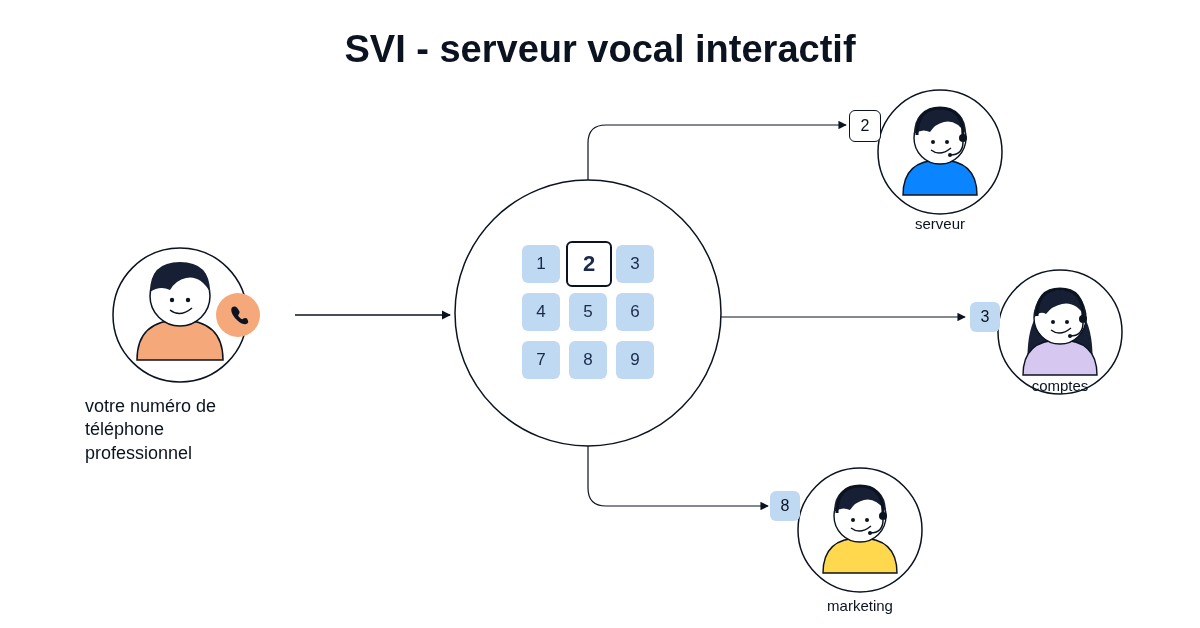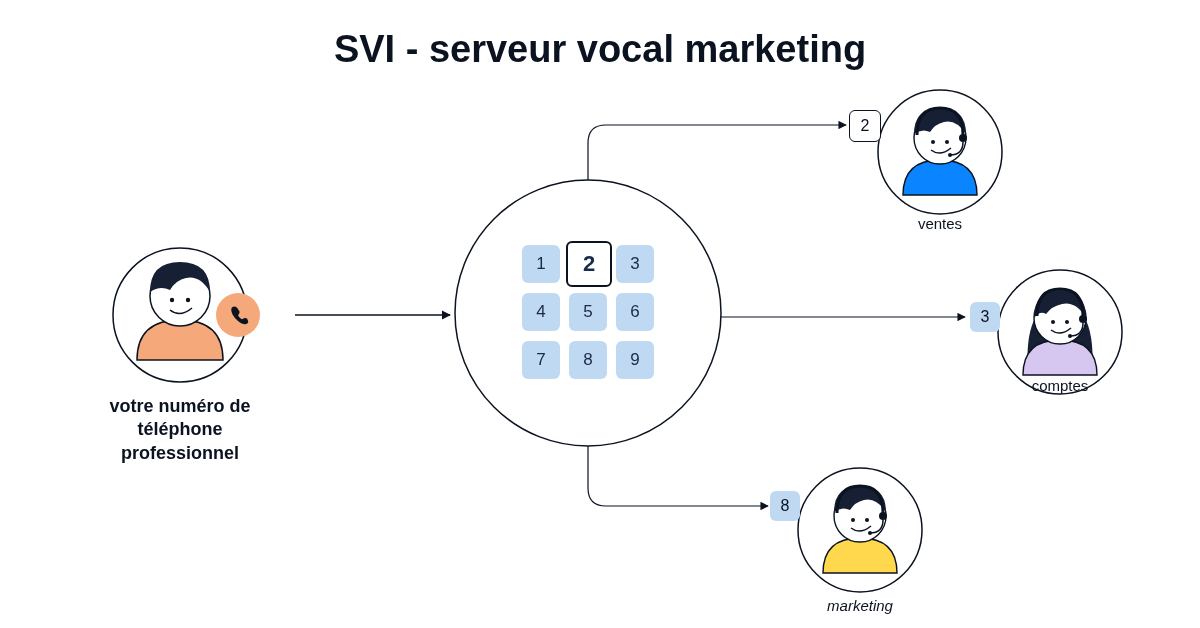--- a/index.html
+++ b/index.html
@@ -20,36 +20,36 @@
     text-align: center;
     font-size: 38px;
     font-weight: 700;
     color: #0b1320;
   }
   .caller-label {
     position: absolute;
     left: 85px;
     top: 395px;
     width: 190px;
-    text-align: center;
+    text-align: left;
     font-size: 18px;
-    font-weight: 700;
+    font-weight: 400;
     line-height: 1.3;
     color: #0b1320;
   }
   .agent-label {
     position: absolute;
     width: 140px;
     text-align: center;
     font-size: 15px;
     color: #0b1320;
   }
   .label-ventes   { left: 870px; top: 215px; }
   .label-comptes  { left: 990px; top: 377px; }
-  .label-marketing{ left: 790px; top: 597px; font-style: italic; }
+  .label-marketing{ left: 790px; top: 597px; }
 
   
   .key {
     position: absolute;
     width: 38px;
     height: 38px;
     border-radius: 6px;
     background: #bfd9f2;
     color: #1a2a4a;
     font-size: 17px;
@@ -83,21 +83,21 @@
     color: #0b1320;
   }
   .route-white { background:#ffffff; border:1px solid #0b1320; }
   .route-blue  { background:#bfd9f2; }
 
   svg { position:absolute; top:0; left:0; }
 </style>
 </head>
 <body>
 
-<div class="title">SVI - serveur vocal marketing</div>
+<div class="title">SVI - serveur vocal interactif</div>
 
 <svg width="1200" height="628" viewBox="0 0 1200 628">
   <defs>
     <marker id="arrow" viewBox="0 0 10 10" refX="9" refY="5" markerWidth="7" markerHeight="7" orient="auto-start-reverse">
       <path d="M 0 0 L 10 5 L 0 10 z" fill="#0b1320"></path>
     </marker>
   </defs>
 
   <circle cx="588" cy="313" r="133" fill="none" stroke="#0b1320" stroke-width="1.5"></circle>
 
@@ -183,15 +183,15 @@
 <div class="key" style="left:616px; top:293px;">6</div>
 <div class="key" style="left:522px; top:341px;">7</div>
 <div class="key" style="left:569px; top:341px;">8</div>
 <div class="key" style="left:616px; top:341px;">9</div>
 
 <div class="route-box route-white" style="left:849px; top:110px;">2</div>
 <div class="route-box route-blue" style="left:970px; top:302px;">3</div>
 <div class="route-box route-blue" style="left:770px; top:491px;">8</div>
 
 <div class="caller-label">votre numéro de téléphone professionnel</div>
-<div class="agent-label label-ventes">ventes</div>
+<div class="agent-label label-ventes">serveur</div>
 <div class="agent-label label-comptes">comptes</div>
 <div class="agent-label label-marketing">marketing</div>
 
 </body></html>

